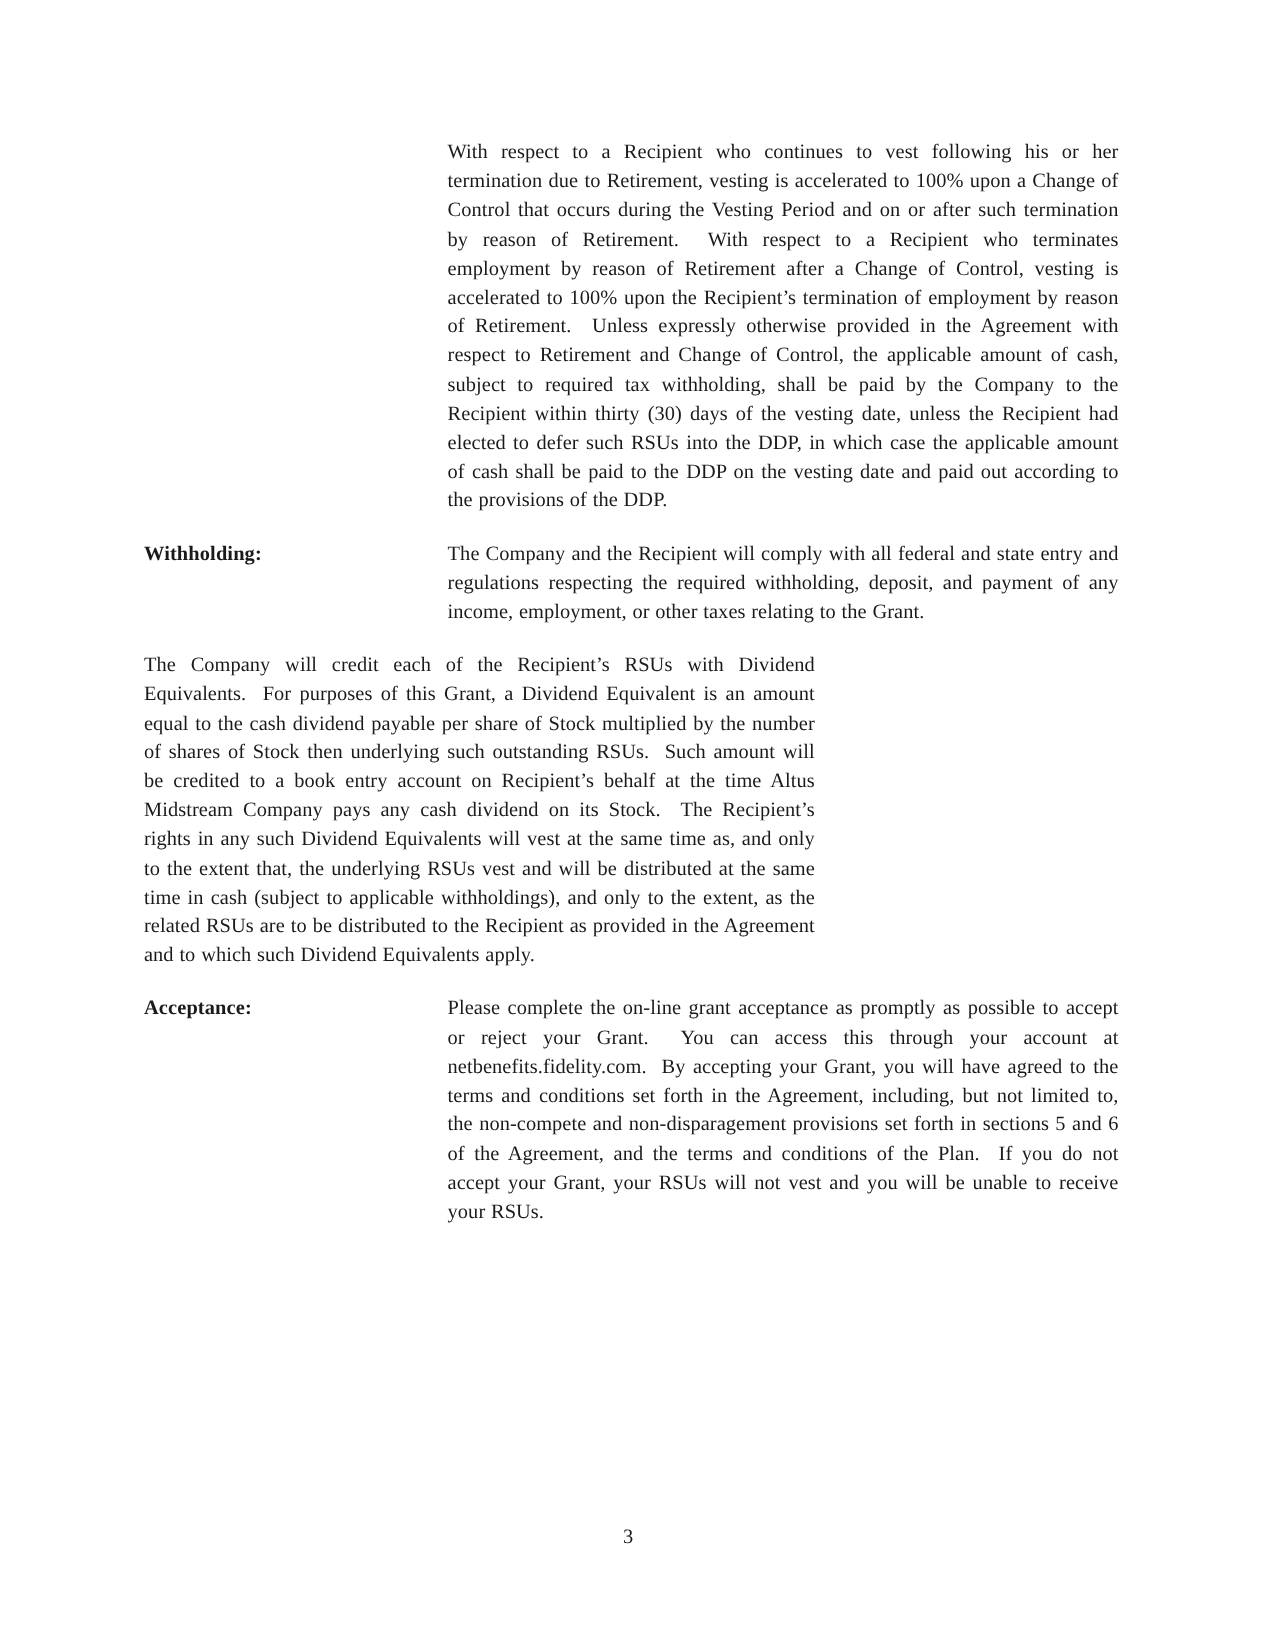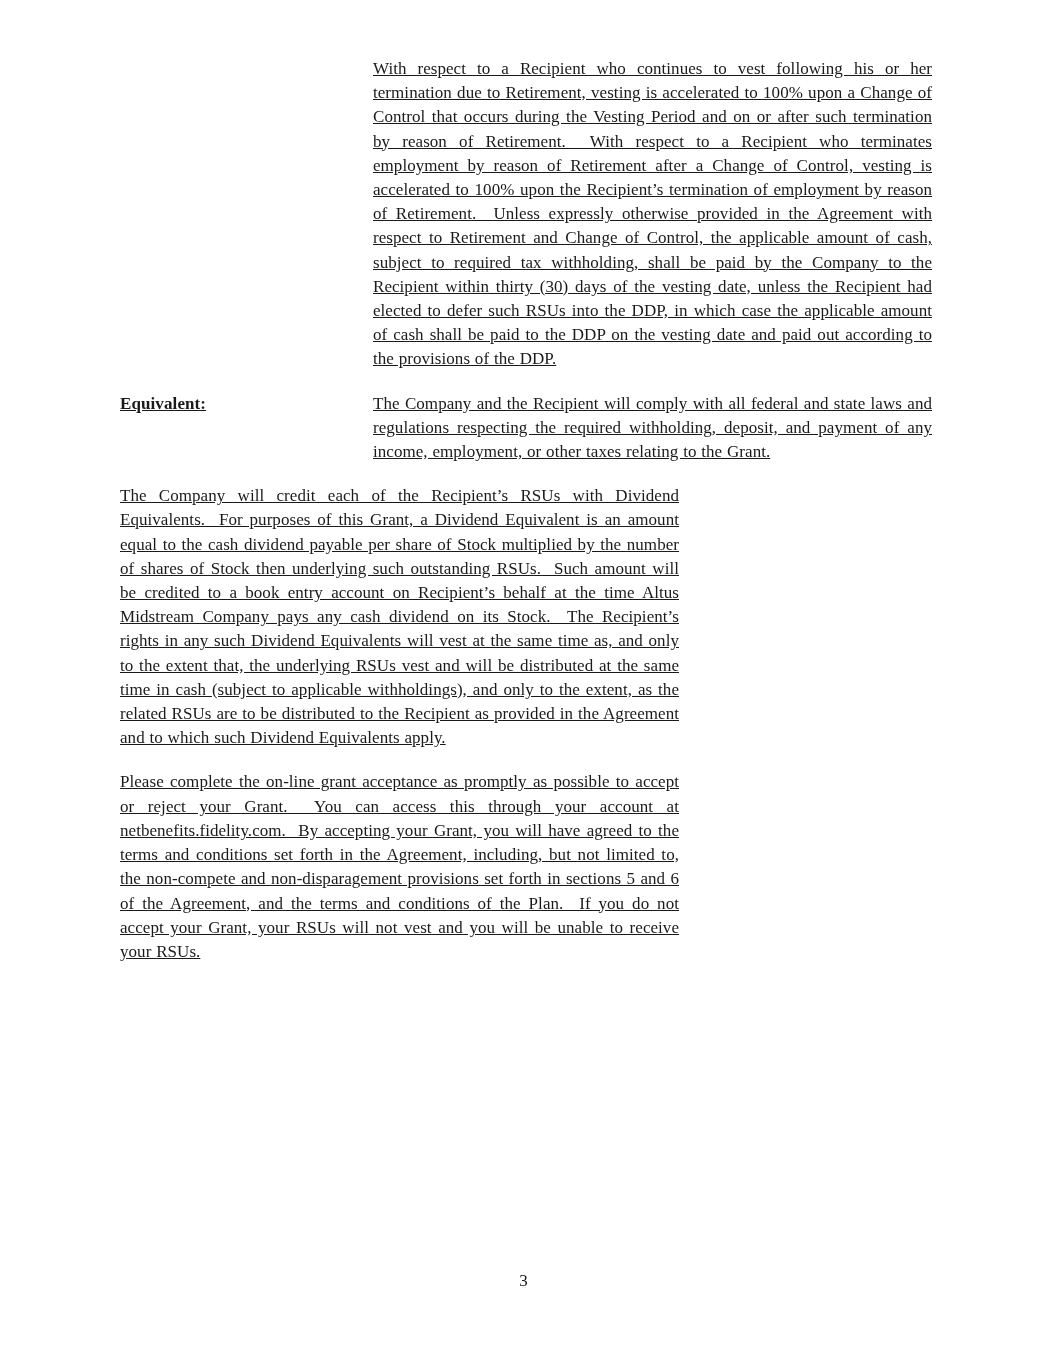--- a/index.html
+++ b/index.html
@@ -9,22 +9,21 @@
   }
   .page {
     position: relative;
     width: 1055px;
     height: 1365px;
     background: #ffffff;
     overflow: hidden;
     font-family: "Liberation Serif", "DejaVu Serif", serif;
     color: #1a1a1a;
     box-sizing: border-box;
-    padding: 57px 123px 0 120px;
-    text-decoration: underline;
+    padding: 115px 123px 0 120px;
   }
   .section {
     display: flex;
     align-items: flex-start;
     margin-bottom: 20px;
   }
   .label-col {
     width: 253px;
     flex: 0 0 253px;
     font-size: 17px;
@@ -61,33 +60,34 @@
 <div class="page">
 
   <div class="section">
     <div class="label-col"></div>
     <div class="body-col">
       <p>With respect to a Recipient who continues to vest following his or her termination due to Retirement, vesting is accelerated to 100% upon a Change of Control that occurs during the Vesting Period and on or after such termination by reason of Retirement.&nbsp; With respect to a Recipient who terminates employment by reason of Retirement after a Change of Control, vesting is accelerated to 100% upon the Recipient’s termination of employment by reason of Retirement.&nbsp; Unless expressly otherwise provided in the Agreement with respect to Retirement and Change of Control, the applicable amount of cash, subject to required tax withholding, shall be paid by the Company to the Recipient within thirty (30) days of the vesting date, unless the Recipient had elected to defer such RSUs into the DDP, in which case the applicable amount of cash shall be paid to the DDP on the vesting date and paid out according to the provisions of the DDP.</p>
     </div>
   </div>
 
   <div class="section">
-    <div class="label-col">Equivalent:</div>
+    <div class="label-col">Withholding:</div>
     <div class="body-col">
-      <p>The Company and the Recipient will comply with all federal and state laws and regulations respecting the required withholding, deposit, and payment of any income, employment, or other taxes relating to the Grant.</p>
+      <p>The Company and the Recipient will comply with all federal and state entry and regulations respecting the required withholding, deposit, and payment of any income, employment, or other taxes relating to the Grant.</p>
     </div>
   </div>
 
   <div class="section">
     <div class="body-col">
       <p>The Company will credit each of the Recipient’s RSUs with Dividend Equivalents.&nbsp; For purposes of this Grant, a Dividend Equivalent is an amount equal to the cash dividend payable per share of Stock multiplied by the number of shares of Stock then underlying such outstanding RSUs.&nbsp; Such amount will be credited to a book entry account on Recipient’s behalf at the time Altus Midstream Company pays any cash dividend on its Stock.&nbsp; The Recipient’s rights in any such Dividend Equivalents will vest at the same time as, and only to the extent that, the underlying RSUs vest and will be distributed at the same time in cash (subject to applicable withholdings), and only to the extent, as the related RSUs are to be distributed to the Recipient as provided in the Agreement and to which such Dividend Equivalents apply.</p>
     </div>
   </div>
 
   <div class="section">
+    <div class="label-col">Acceptance:</div>
     <div class="body-col">
       <p>Please complete the on-line grant acceptance as promptly as possible to accept or reject your Grant.&nbsp; You can access this through your account at netbenefits.fidelity.com.&nbsp; By accepting your Grant, you will have agreed to the terms and conditions set forth in the Agreement, including, but not limited to, the non-compete and non-disparagement provisions set forth in sections 5 and 6 of the Agreement, and the terms and conditions of the Plan.&nbsp; If you do not accept your Grant, your RSUs will not vest and you will be unable to receive your RSUs.</p>
     </div>
   </div>
 
   <div class="page-number">3</div>
 
 </div>
 
 </body></html>

